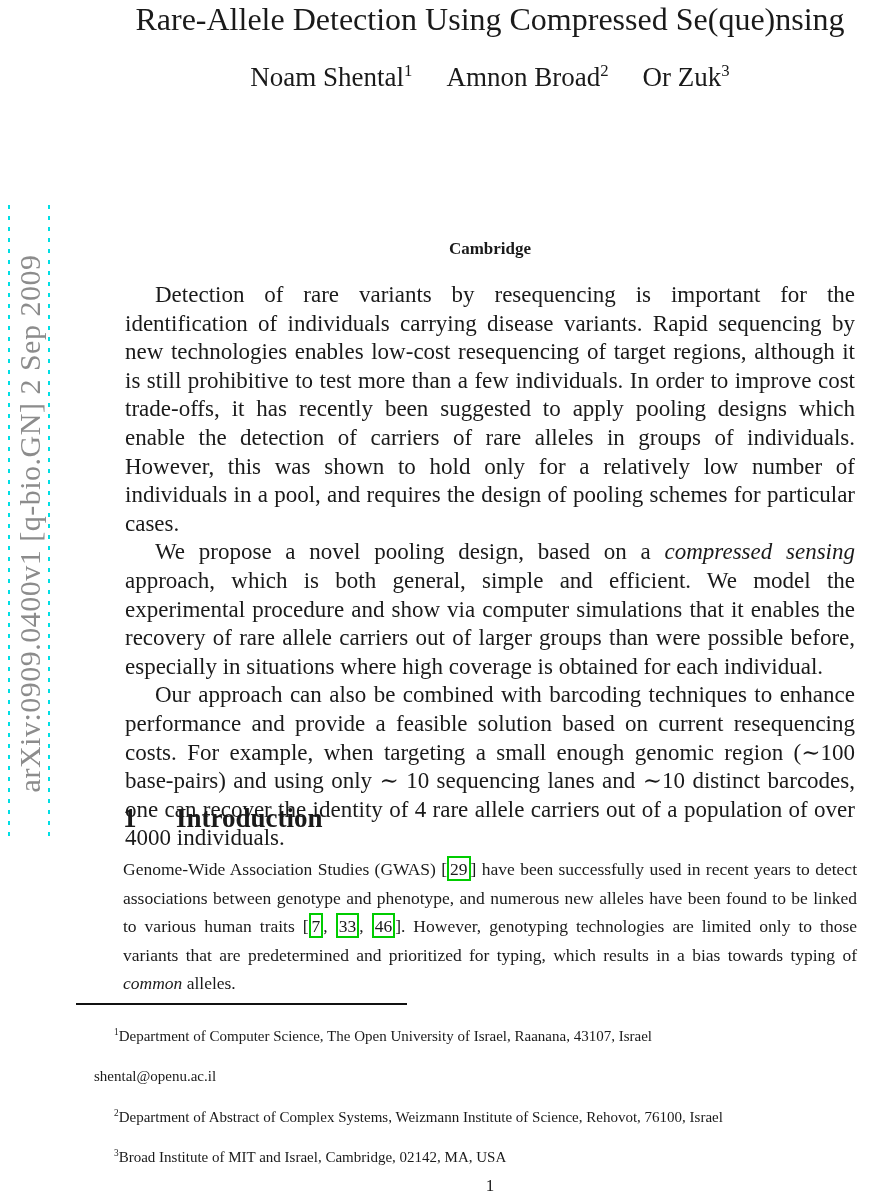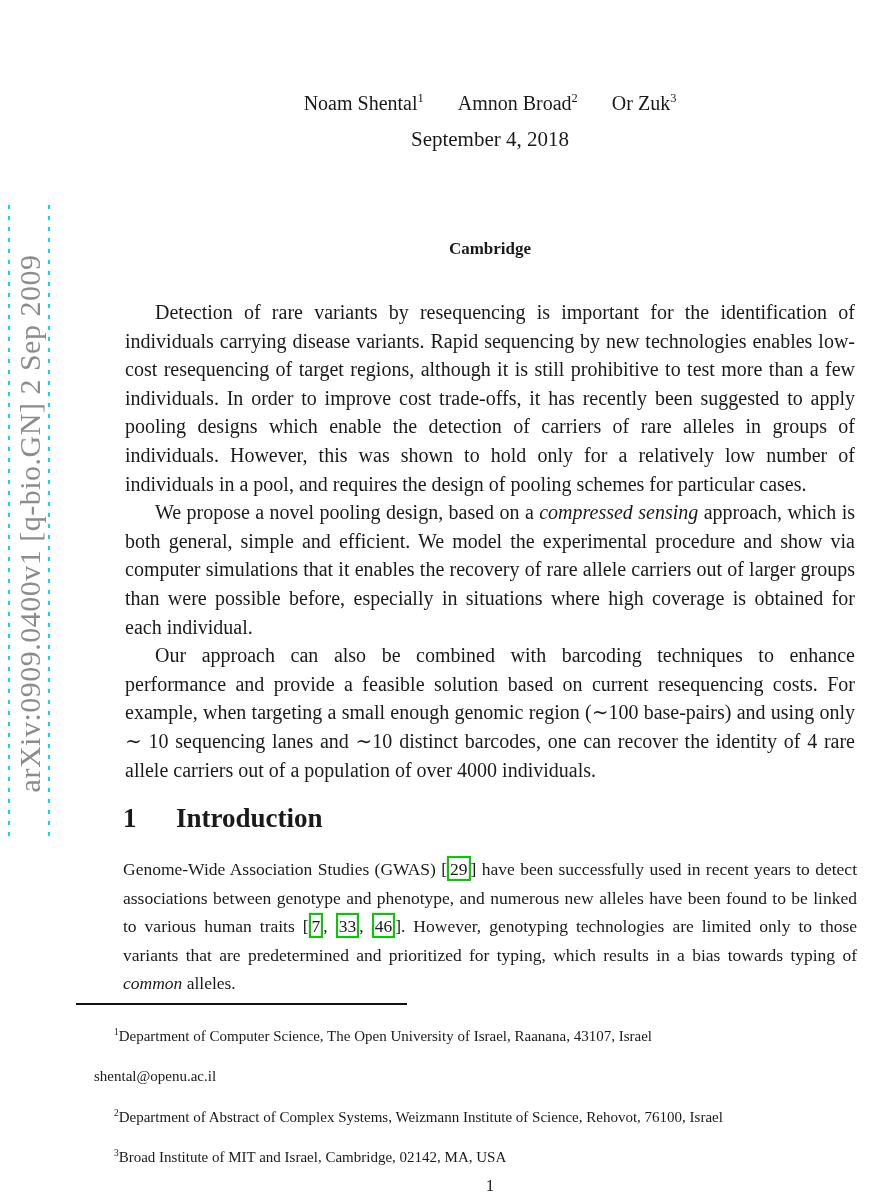--- a/index.html
+++ b/index.html
@@ -50,35 +50,34 @@
   
   .center-line {
     position: absolute;
     left: 123px;
     width: 734px;
     display: flex;
     justify-content: center;
     white-space: nowrap;
   }
   .title-line   { top: 1px;  font-size: 32px; }
-  .authors-line { top: 92px; font-size: 20px; gap: 34px; }
+  .authors-line { top: 62px; font-size: 27px; gap: 34px; }
   .date-line    { top: 127px; font-size: 21px; }
   .absh-line    { top: 239px; font-size: 17px; font-weight: bold; }
   sup { font-size: 0.62em; line-height: 0; }
 
   
   .abstract {
     position: absolute;
     left: 125px;
     top: 281px;
     width: 730px;
-    font-size: 20px;
+    font-size: 23px;
     line-height: 28.6px;
     text-align: justify;
-    margin-top: 17px;
   }
   .abstract p { margin: 0; text-indent: 30px; }
 
   .section-heading {
     position: absolute;
     left: 123px;
     top: 803px;
     font-size: 27px;
     font-weight: bold;
   }
@@ -137,28 +136,28 @@
 <body>
 
 <div id="page">
 
   <div class="stamp">
     <div class="stamp-border left"></div>
     <div class="stamp-border right"></div>
     <div class="stamp-text">arXiv:0909.0400v1  [q-bio.GN]  2 Sep 2009</div>
   </div>
 
+  <div class="center-line title-line">Rare-Allele Detection Using Compressed Se(que)nsing</div>
 
   <div class="center-line authors-line">
     <span><span>Noam Shental</span><sup>1</sup></span>
     <span><span>Amnon Broad</span><sup>2</sup></span>
     <span><span>Or Zuk</span><sup>3</sup></span>
   </div>
 
-  <div class="center-line date-line">September 4, 2018</div>
 
   <div class="center-line absh-line">Cambridge</div>
 
   <div class="abstract">
     <p><span>Detection of rare variants by resequencing is important for the identification of individuals carrying disease variants. Rapid sequencing by new technologies enables low-cost resequencing of target regions, although it is still prohibitive to test more than a few individuals. In order to improve cost trade-offs, it has recently been suggested to apply pooling designs which enable the detection of carriers of rare alleles in groups of individuals. However, this was shown to hold only for a relatively low number of individuals in a pool, and requires the design of pooling schemes for particular cases.</span></p>
     <p><span>We propose a novel pooling design, based on a </span><em>compressed sensing</em><span> approach, which is both general, simple and efficient. We model the experimental procedure and show via computer simulations that it enables the recovery of rare allele carriers out of larger groups than were possible before, especially in situations where high coverage is obtained for each individual.</span></p>
     <p><span>Our approach can also be combined with barcoding techniques to enhance performance and provide a feasible solution based on current resequencing costs. For example, when targeting a small enough genomic region (∼100 base-pairs) and using only ∼ 10 sequencing lanes and ∼10 distinct barcodes, one can recover the identity of 4 rare allele carriers out of a population of over 4000 individuals.</span></p>
   </div>
 
   <div class="section-heading">

